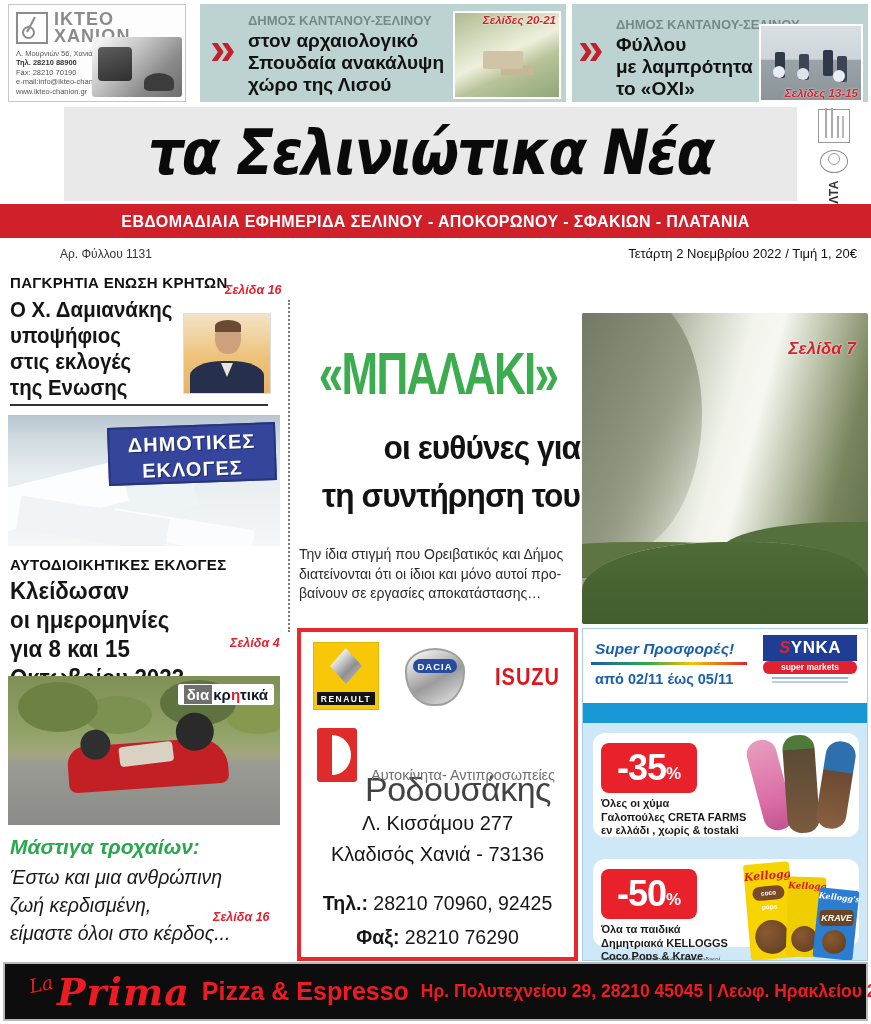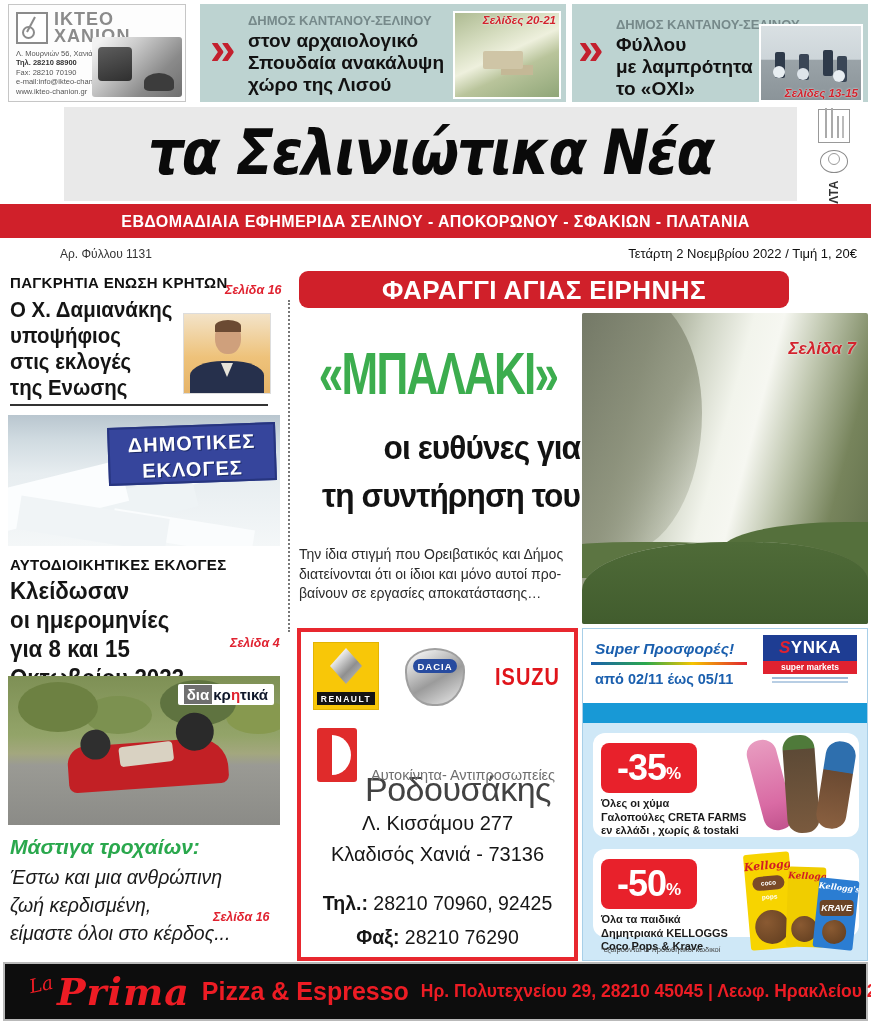--- a/index.html
+++ b/index.html
@@ -150,26 +150,26 @@
   
   .synka-ad{left:582px;top:628px;width:286px;height:333px;background:#cfe8f7;border:1px solid #a8cfe8;box-sizing:border-box;overflow:hidden;}
   .sy-top{position:absolute;left:0;top:0;width:100%;height:74px;background:#fff;}
   .sy-title{position:absolute;left:12px;top:11px;color:#1a5fae;font-weight:bold;font-style:italic;font-size:15.5px;}
   .sy-line{position:absolute;left:8px;top:33px;width:156px;height:3px;
       background:linear-gradient(90deg,#1a5fae,#2aa84d 35%,#f5c400 65%,#e02230);}
   .sy-dates{position:absolute;left:12px;top:42px;color:#1a5fae;font-weight:bold;font-size:14.5px;}
   .sy-logo{position:absolute;right:10px;top:6px;width:94px;}
   .sy-box{background:#1e3d93;height:26px;color:#fff;font-weight:bold;font-size:17px;line-height:26px;text-align:center;letter-spacing:0.5px;}
   .sy-box .s{color:#e02230;font-style:italic;}
-  .sy-sub{background:#e02230;height:13px;color:#fff;font-size:8.5px;line-height:13px;text-align:center;font-weight:bold;}
+  .sy-sub{background:#e02230;height:13px;color:#fff;font-size:8.5px;line-height:13px;text-align:center;font-weight:bold;border-radius:6px;}
   .sy-tagline{margin-top:3px;height:2px;background:#9db9d6;width:80%;margin-left:auto;margin-right:auto;box-shadow:0 4px 0 #b8cee4;}
   .sy-band{position:absolute;left:0;top:74px;width:100%;height:20px;background:#1899d6;}
   .sy-card{position:absolute;left:10px;width:266px;background:#fff;border-radius:12px;}
   .card1{top:104px;height:104px;}
-  .card2{top:220px;height:88px;}
+  .card2{top:230px;height:88px;}
   .disc{position:absolute;left:8px;top:10px;width:96px;height:50px;background:#e8212b;border-radius:8px;
       display:flex;align-items:center;justify-content:center;color:#fff;}
   .dnum{font-size:36px;font-weight:bold;letter-spacing:-1px;}
   .dpct{font-size:17px;font-weight:bold;margin-top:12px;}
   .olines{position:absolute;left:8px;top:64px;font-size:11px;font-weight:bold;line-height:13.5px;color:#1a1a1a;}
   .onote{position:absolute;left:8px;top:96px;font-size:7.5px;color:#444;}
   .pk{position:absolute;border-radius:14px;}
   .pk1{right:74px;top:6px;width:30px;height:92px;background:linear-gradient(180deg,#e89cc0,#d96ba4 70%,#c2548e);transform:rotate(-15deg);}
   .pk2{right:42px;top:2px;width:32px;height:98px;background:linear-gradient(180deg,#4f7a3a 14%,#5d4a36 15%,#7a5a3e);transform:rotate(-4deg);}
   .pk3{right:8px;top:8px;width:30px;height:88px;background:linear-gradient(180deg,#2e6fae 34%,#6b4a32 35%,#8a6040);transform:rotate(9deg);}
@@ -304,21 +304,20 @@
   <div class="abs a3lead">Μάστιγα τροχαίων:</div>
   <div class="abs a3lines">
     <div>Έστω και μια ανθρώπινη</div>
     <div>ζωή κερδισμένη,</div>
     <div>είμαστε όλοι στο κέρδος...</div>
   </div>
   <div class="abs pageref p16">Σελίδα 16</div>
 
   <div class="abs vdots"></div>
 
-  <div class="abs banner">ΦΑΡΑΓΓΙ ΑΓΙΑΣ ΕΙΡΗΝΗΣ</div>
   <div class="abs mh-green">«ΜΠΑΛΑΚΙ»</div>
   <div class="abs mh-black">
     <div>οι ευθύνες για</div>
     <div>τη συντήρηση του</div>
   </div>
   <div class="abs para">
     <div>Την ίδια στιγμή που Ορειβατικός και Δήμος</div>
     <div>διατείνονται ότι οι ίδιοι και μόνο αυτοί προ-</div>
     <div>βαίνουν σε εργασίες αποκατάστασης…</div>
   </div>

